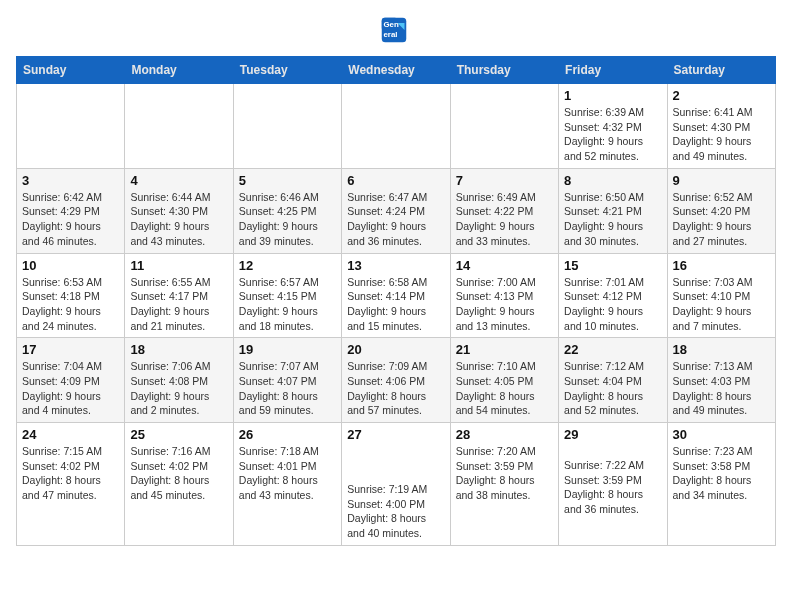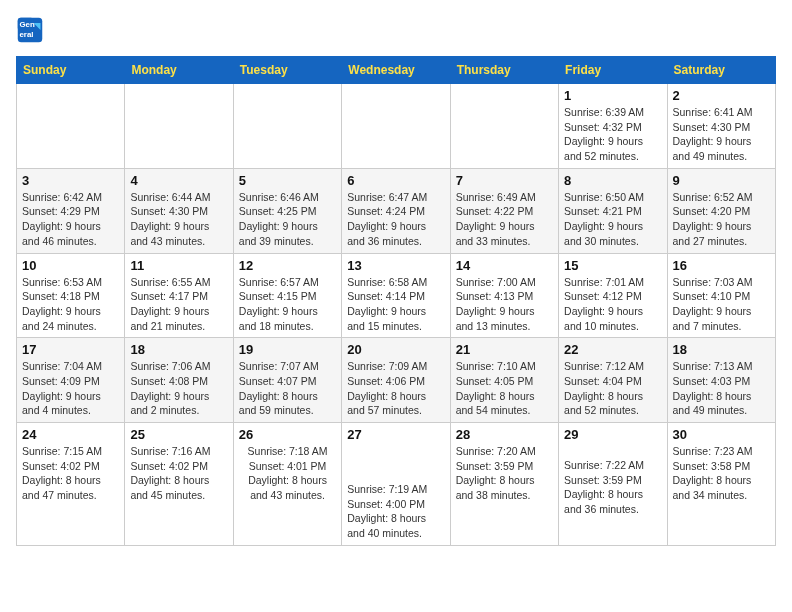--- a/index.html
+++ b/index.html
@@ -5,21 +5,21 @@
     * { margin: 0; padding: 0; box-sizing: border-box; }
     body {
       font-family: Arial, sans-serif;
       background: #fff;
       width: 792px;
       min-height: 612px;
       padding: 16px;
     }
     .header-section {
       display: flex;
-      justify-content: flex-start;
+      justify-content: center;
       align-items: flex-start;
       margin-bottom: 12px;
     }
     .logo {
       display: flex;
       align-items: center;
       gap: 4px;
     }
     .logo-text {
       font-size: 15px;
@@ -43,21 +43,21 @@
       font-size: 16px;
       color: #444;
     }
     .calendar-table {
       width: 100%;
       border-collapse: collapse;
       font-size: 11px;
     }
     .calendar-table th {
       background-color: #1565c0;
-      color: #fde047;
+      color: #e5e5e5;
       text-align: left;
       padding: 6px 6px;
       font-size: 12px;
       font-weight: bold;
       border: 1px solid #1565c0;
     }
     .calendar-table td {
       border: 1px solid #ccc;
       vertical-align: top;
       padding: 4px 5px;
@@ -304,21 +304,21 @@
         </td>
         <td>
           <span class="day-number">25</span>
           <div class="day-info" style="white-space: pre-line;">Sunrise: 7:16 AM
 Sunset: 4:02 PM
 Daylight: 8 hours
 and 45 minutes.</div>
         </td>
         <td>
           <span class="day-number">26</span>
-          <div class="day-info" style="white-space: pre-line; text-align: center;">Sunrise: 7:18 AM
+          <div class="day-info" style="white-space: pre-line;">Sunrise: 7:18 AM
 Sunset: 4:01 PM
 Daylight: 8 hours
 and 43 minutes.</div>
         </td>
         <td>
           <span class="day-number">27</span>
           <div class="day-info" style="white-space: pre-line; margin-top: 40px;">Sunrise: 7:19 AM
 Sunset: 4:00 PM
 Daylight: 8 hours
 and 40 minutes.</div>

